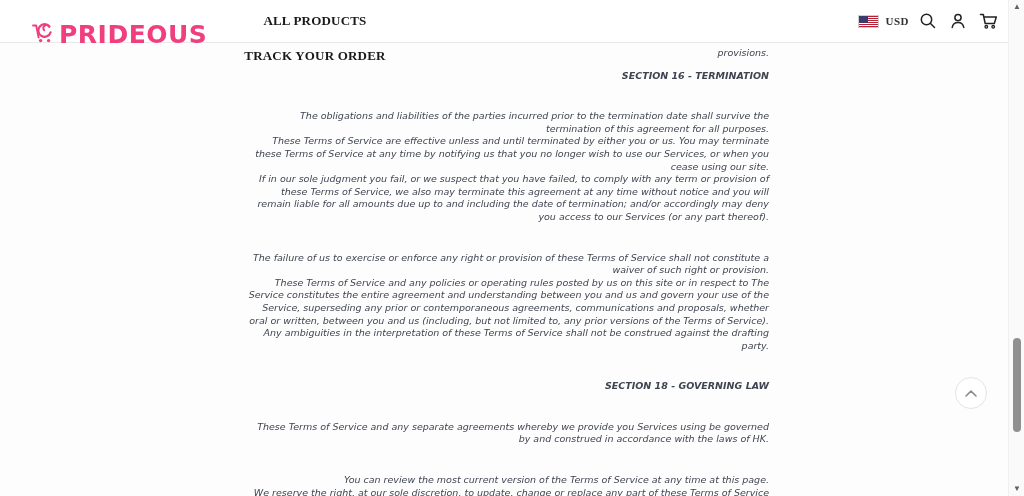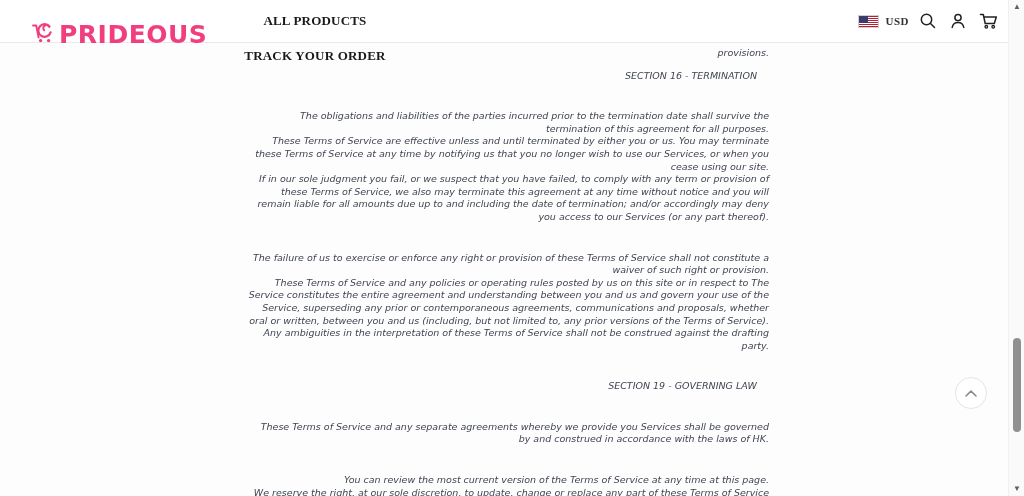--- a/index.html
+++ b/index.html
@@ -59,21 +59,21 @@
     width: 810px;
   }
   .tos {
     width: 522px;
     font-family: "DejaVu Sans", sans-serif;
     font-style: italic;
     font-size: 9.5px; line-height: 12.6px;
     color: #3f4451;
     text-align: right;
   }
-  .tos-heading { margin: 10px 12px; font-weight: normal; font-size: 9.5px; }
+  .tos-heading { margin: 10px 0; font-weight: bold; font-size: 9.5px; }
   .tos-group { margin: 28px 0; }
   .tos-par { margin: 0; }
   .tos-frag { margin: 0 0 10px 0; }
 
   
   .scroll-top-btn {
     position: absolute; left: 955px; top: 377px;
     width: 32px; height: 32px; border-radius: 50%;
     background: #ffffff; border: 1px solid #e4e4e4;
     display: flex; align-items: center; justify-content: center;
@@ -171,23 +171,23 @@
           <div class="tos-group">
             <p class="tos-par">The obligations and liabilities of the parties incurred prior to the termination date shall survive the termination of this agreement for all purposes.</p>
             <p class="tos-par">These Terms of Service are effective unless and until terminated by either you or us. You may terminate these Terms of Service at any time by notifying us that you no longer wish to use our Services, or when you cease using our site.</p>
             <p class="tos-par">If in our sole judgment you fail, or we suspect that you have failed, to comply with any term or provision of these Terms of Service, we also may terminate this agreement at any time without notice and you will remain liable for all amounts due up to and including the date of termination; and/or accordingly may deny you access to our Services (or any part thereof).</p>
           </div>
           <div class="tos-group">
             <p class="tos-par">The failure of us to exercise or enforce any right or provision of these Terms of Service shall not constitute a waiver of such right or provision.</p>
             <p class="tos-par">These Terms of Service and any policies or operating rules posted by us on this site or in respect to The Service constitutes the entire agreement and understanding between you and us and govern your use of the Service, superseding any prior or contemporaneous agreements, communications and proposals, whether oral or written, between you and us (including, but not limited to, any prior versions of the Terms of Service).</p>
             <p class="tos-par">Any ambiguities in the interpretation of these Terms of Service shall not be construed against the drafting party.</p>
           </div>
-          <div class="tos-heading">SECTION 19 - GOVERNING LAW</div>
-          <div class="tos-group">
-            <p class="tos-par">These Terms of Service and any separate agreements whereby we provide you Services shall be governed by and construed in accordance with the laws of HK.</p>
+          <div class="tos-heading">SECTION 18 - GOVERNING LAW</div>
+          <div class="tos-group">
+            <p class="tos-par">These Terms of Service and any separate agreements whereby we provide you Services using be governed by and construed in accordance with the laws of HK.</p>
           </div>
           <div class="tos-group">
             <p class="tos-par">You can review the most current version of the Terms of Service at any time at this page.</p>
             <p class="tos-par">We reserve the right, at our sole discretion, to update, change or replace any part of these Terms of Service by posting updates and changes to our website. It is your responsibility to check our website periodically for changes. Your continued use of or access to our website or the Service following the posting of any changes to these Terms of Service constitutes acceptance of those changes.</p>
           </div>
         </div>
     </div>
   </main>
 
   <button class="scroll-top-btn">

